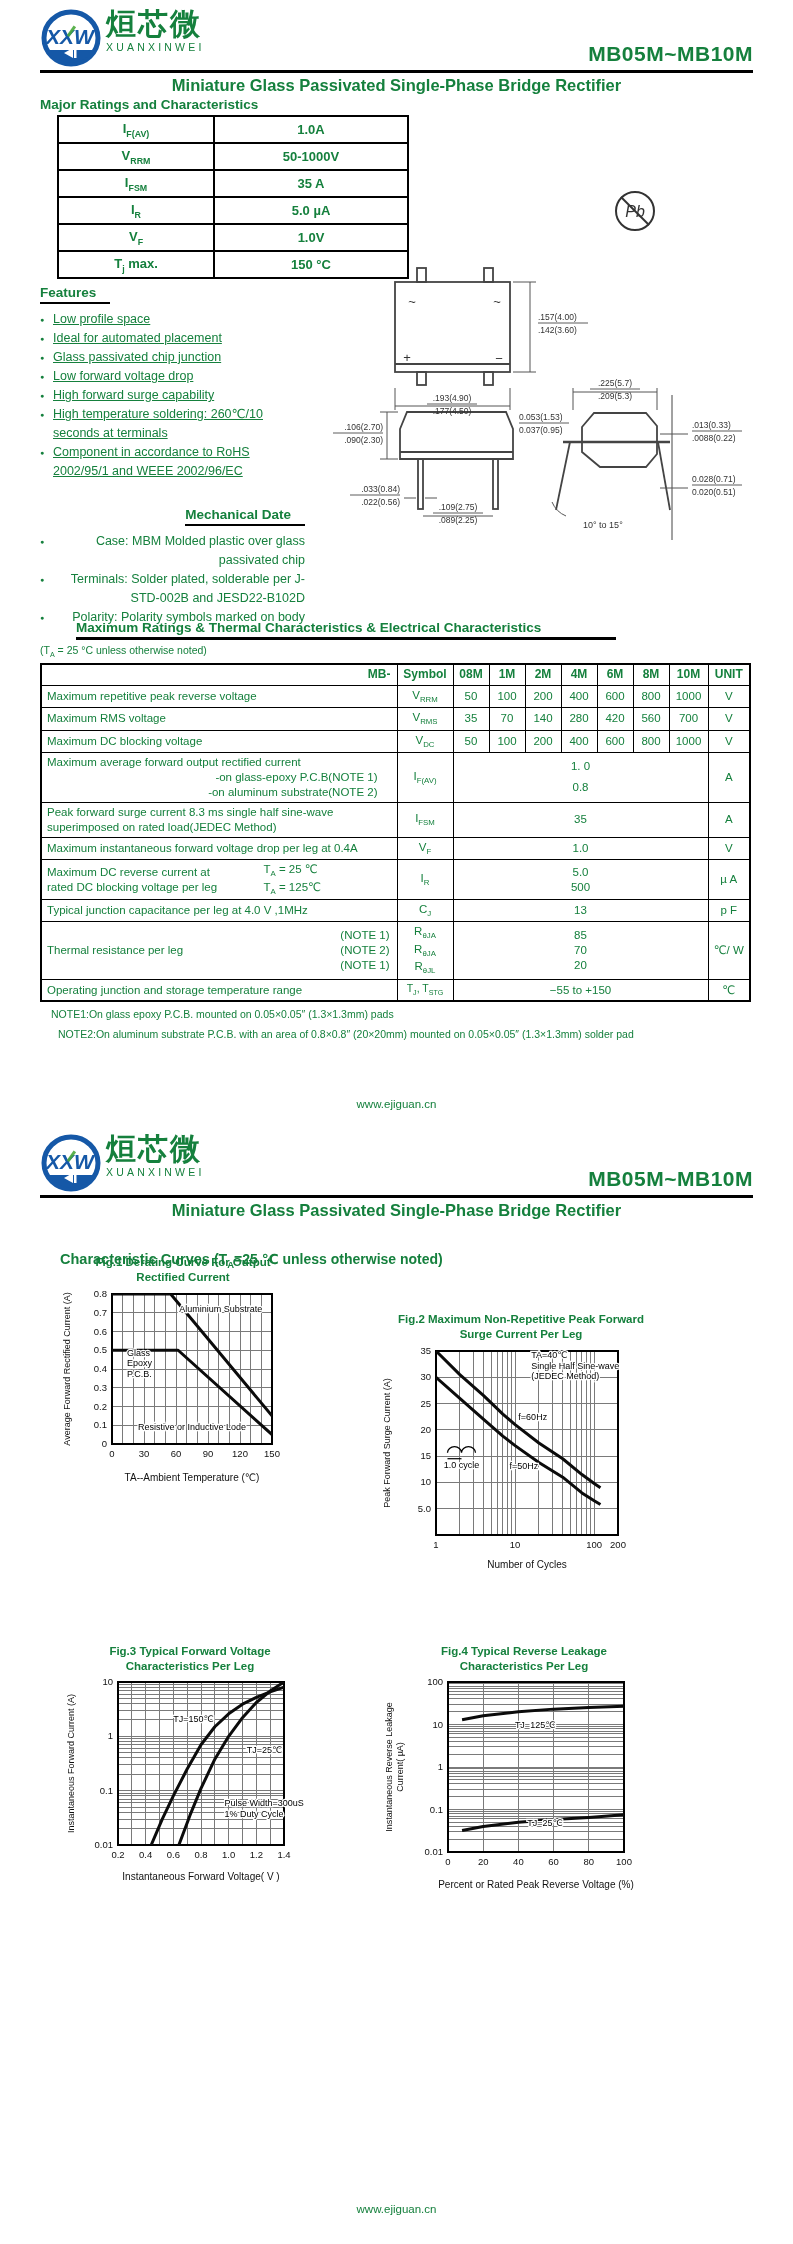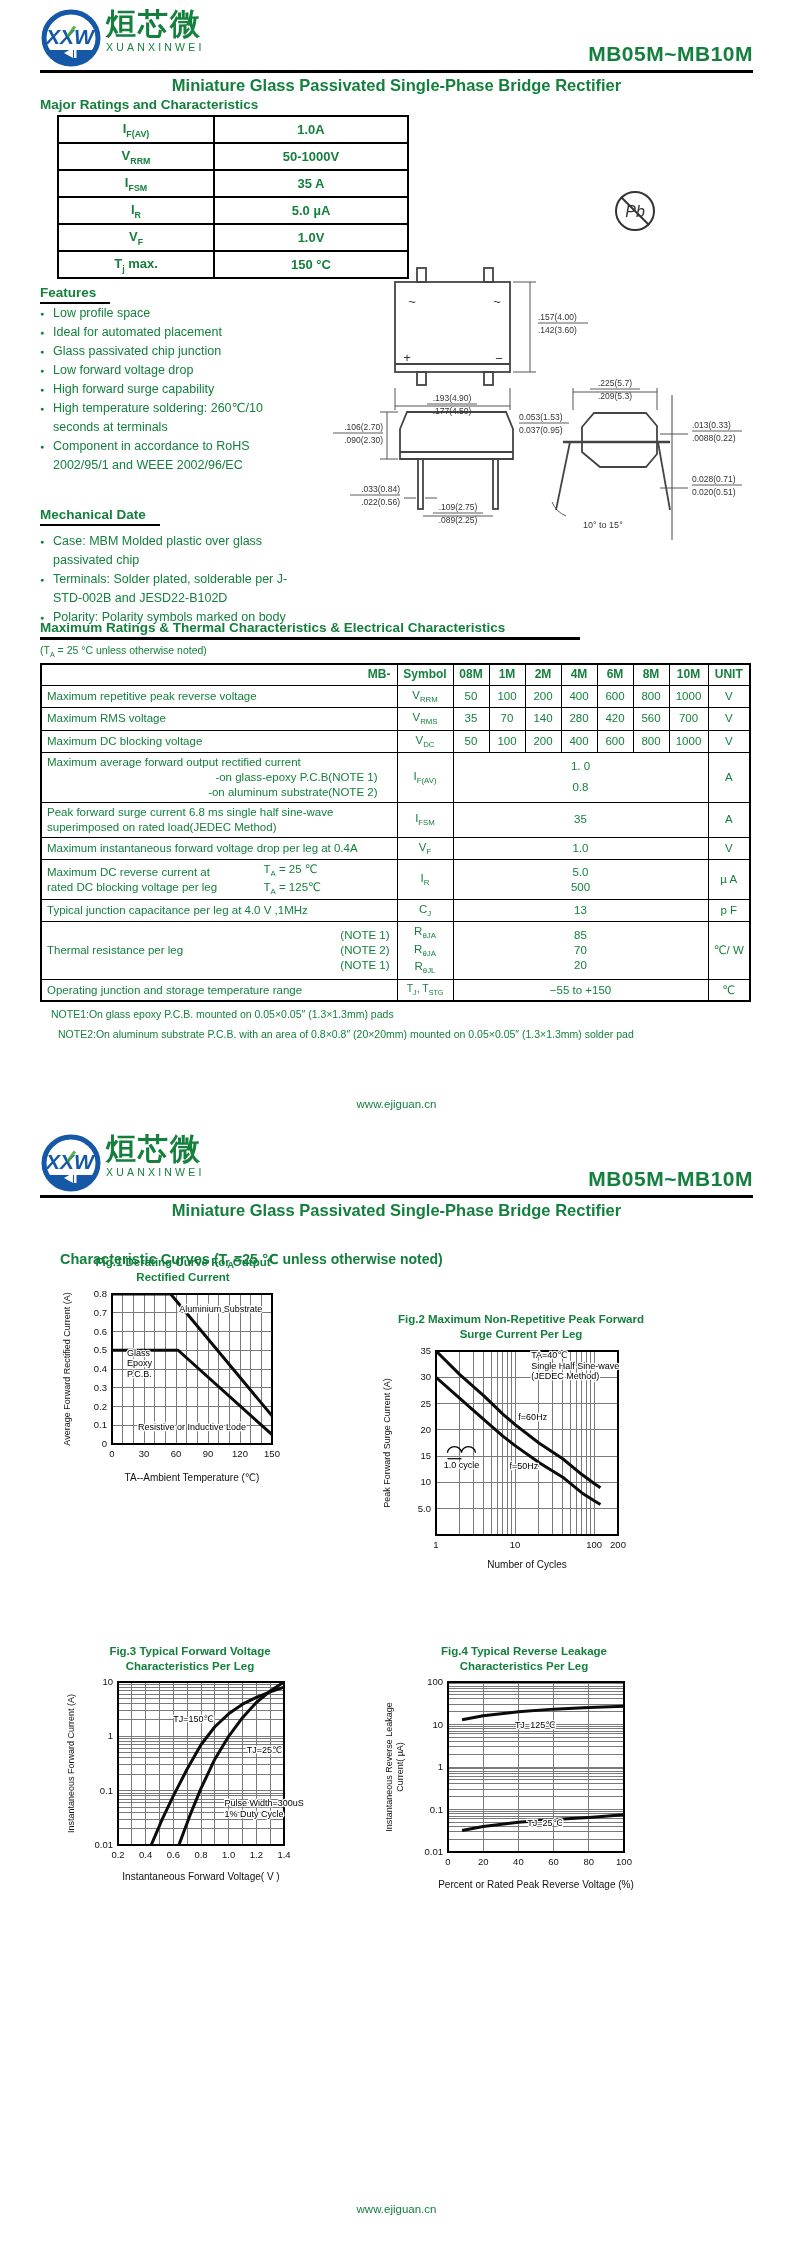--- a/index.html
+++ b/index.html
@@ -107,32 +107,32 @@
   <div class="abs" style="left:612px;top:188px;">
     <svg width="46" height="46" viewBox="0 0 46 46">
       <circle cx="23" cy="23" r="19" fill="none" stroke="#333" stroke-width="2"></circle>
       <text x="23" y="29" text-anchor="middle" font-size="16" font-style="italic" fill="#333">Pb</text>
       <line x1="9" y1="9" x2="37" y2="37" stroke="#333" stroke-width="2"></line>
     </svg>
   </div>
 
   <div class="abs" style="left:40px;top:283px;">
     <div class="sec-h ul">Features</div>
-    <ul class="blist" id="features-list" style="">
+    <ul class="blist" id="features-list" style="margin-top:6px;text-decoration:underline;">
         <li>Low profile space</li>
         <li>Ideal for automated placement</li>
         <li>Glass passivated chip junction</li>
         <li>Low forward voltage drop</li>
         <li>High forward surge capability</li>
         <li>High temperature soldering: 260℃/10 seconds at terminals</li>
         <li>Component in accordance to RoHS 2002/95/1 and WEEE 2002/96/EC</li>
       </ul>
   </div>
 
-  <div class="abs" style="left:40px;top:505px;">
+  <div class="abs" style="left:40px;top:505px;text-align:right;">
     <div class="sec-h ul">Mechanical Date</div>
     <ul class="blist" id="mechanical-list" style="margin-top:6px;width:265px;">
         <li>Case: MBM Molded plastic over glass passivated chip</li>
         <li>Terminals: Solder plated, solderable per J-STD-002B and JESD22-B102D</li>
         <li>Polarity: Polarity symbols marked on body</li>
       </ul>
   </div>
 
   <div class="abs" style="left:300px;top:180px;">
     <svg id="pkg-svg" width="490" height="400" viewBox="0 0 490 400">
@@ -204,21 +204,21 @@
         <text x="392" y="248" text-anchor="start" font-size="8.5" fill="#333">.013(0.33)</text>
         <line x1="392" x2="442" y1="251" y2="251" stroke="#333" stroke-width="0.8"></line>
         <text x="392" y="261" text-anchor="start" font-size="8.5" fill="#333">.0088(0.22)</text>
         <text x="392" y="302" text-anchor="start" font-size="8.5" fill="#333">0.028(0.71)</text>
         <line x1="392" x2="442" y1="305" y2="305" stroke="#333" stroke-width="0.8"></line>
         <text x="392" y="315" text-anchor="start" font-size="8.5" fill="#333">0.020(0.51)</text>
       </svg>
   </div>
 
   <div class="abs" style="left:40px;top:620px;width:713px;">
-    <div class="sec-h" style="border-bottom:3px solid #000;width:540px;padding-bottom:2px;">Maximum Ratings &amp; Thermal Characteristics &amp; Electrical Characteristics</div>
+    <div class="sec-h" style="border-bottom:3px solid #000;width:540px;padding-bottom:2px;margin-left:36px;">Maximum Ratings &amp; Thermal Characteristics &amp; Electrical Characteristics</div>
     <div class="cond" style="margin-top:4px;">
       <span>(T</span><sub>A</sub><span> = 25 °C unless otherwise noted)</span>
     </div>
   </div>
 
   <table class="spec abs" style="left:40px;top:663px;">
     <colgroup>
       <col style="width:356px;">
         <col style="width:56px;">
       <col style="width:36px;">
@@ -286,21 +286,21 @@
           <div class="rgt">-on aluminum substrate(NOTE 2)</div>
         </td>
         <td class="ctr"><span>I</span><sub>F(AV)</sub></td>
         <td class="ctr" colspan="7">
           <div>1. 0</div>
           <div style="margin-top:6px;">0.8</div>
         </td>
         <td class="ctr">A</td>
       </tr>
       <tr>
-        <td class="desc">Peak forward surge current 6.8 ms single half sine-wave superimposed on rated load(JEDEC Method)</td>
+        <td class="desc">Peak forward surge current 8.3 ms single half sine-wave superimposed on rated load(JEDEC Method)</td>
         <td class="ctr"><span>I</span><sub>FSM</sub></td>
         <td class="ctr" colspan="7">35</td>
         <td class="ctr">A</td>
       </tr>
       <tr>
         <td class="desc">Maximum instantaneous forward voltage drop per leg at 0.4A</td>
         <td class="ctr"><span>V</span><sub>F</sub></td>
         <td class="ctr" colspan="7">1.0</td>
         <td class="ctr">V</td>
       </tr>

